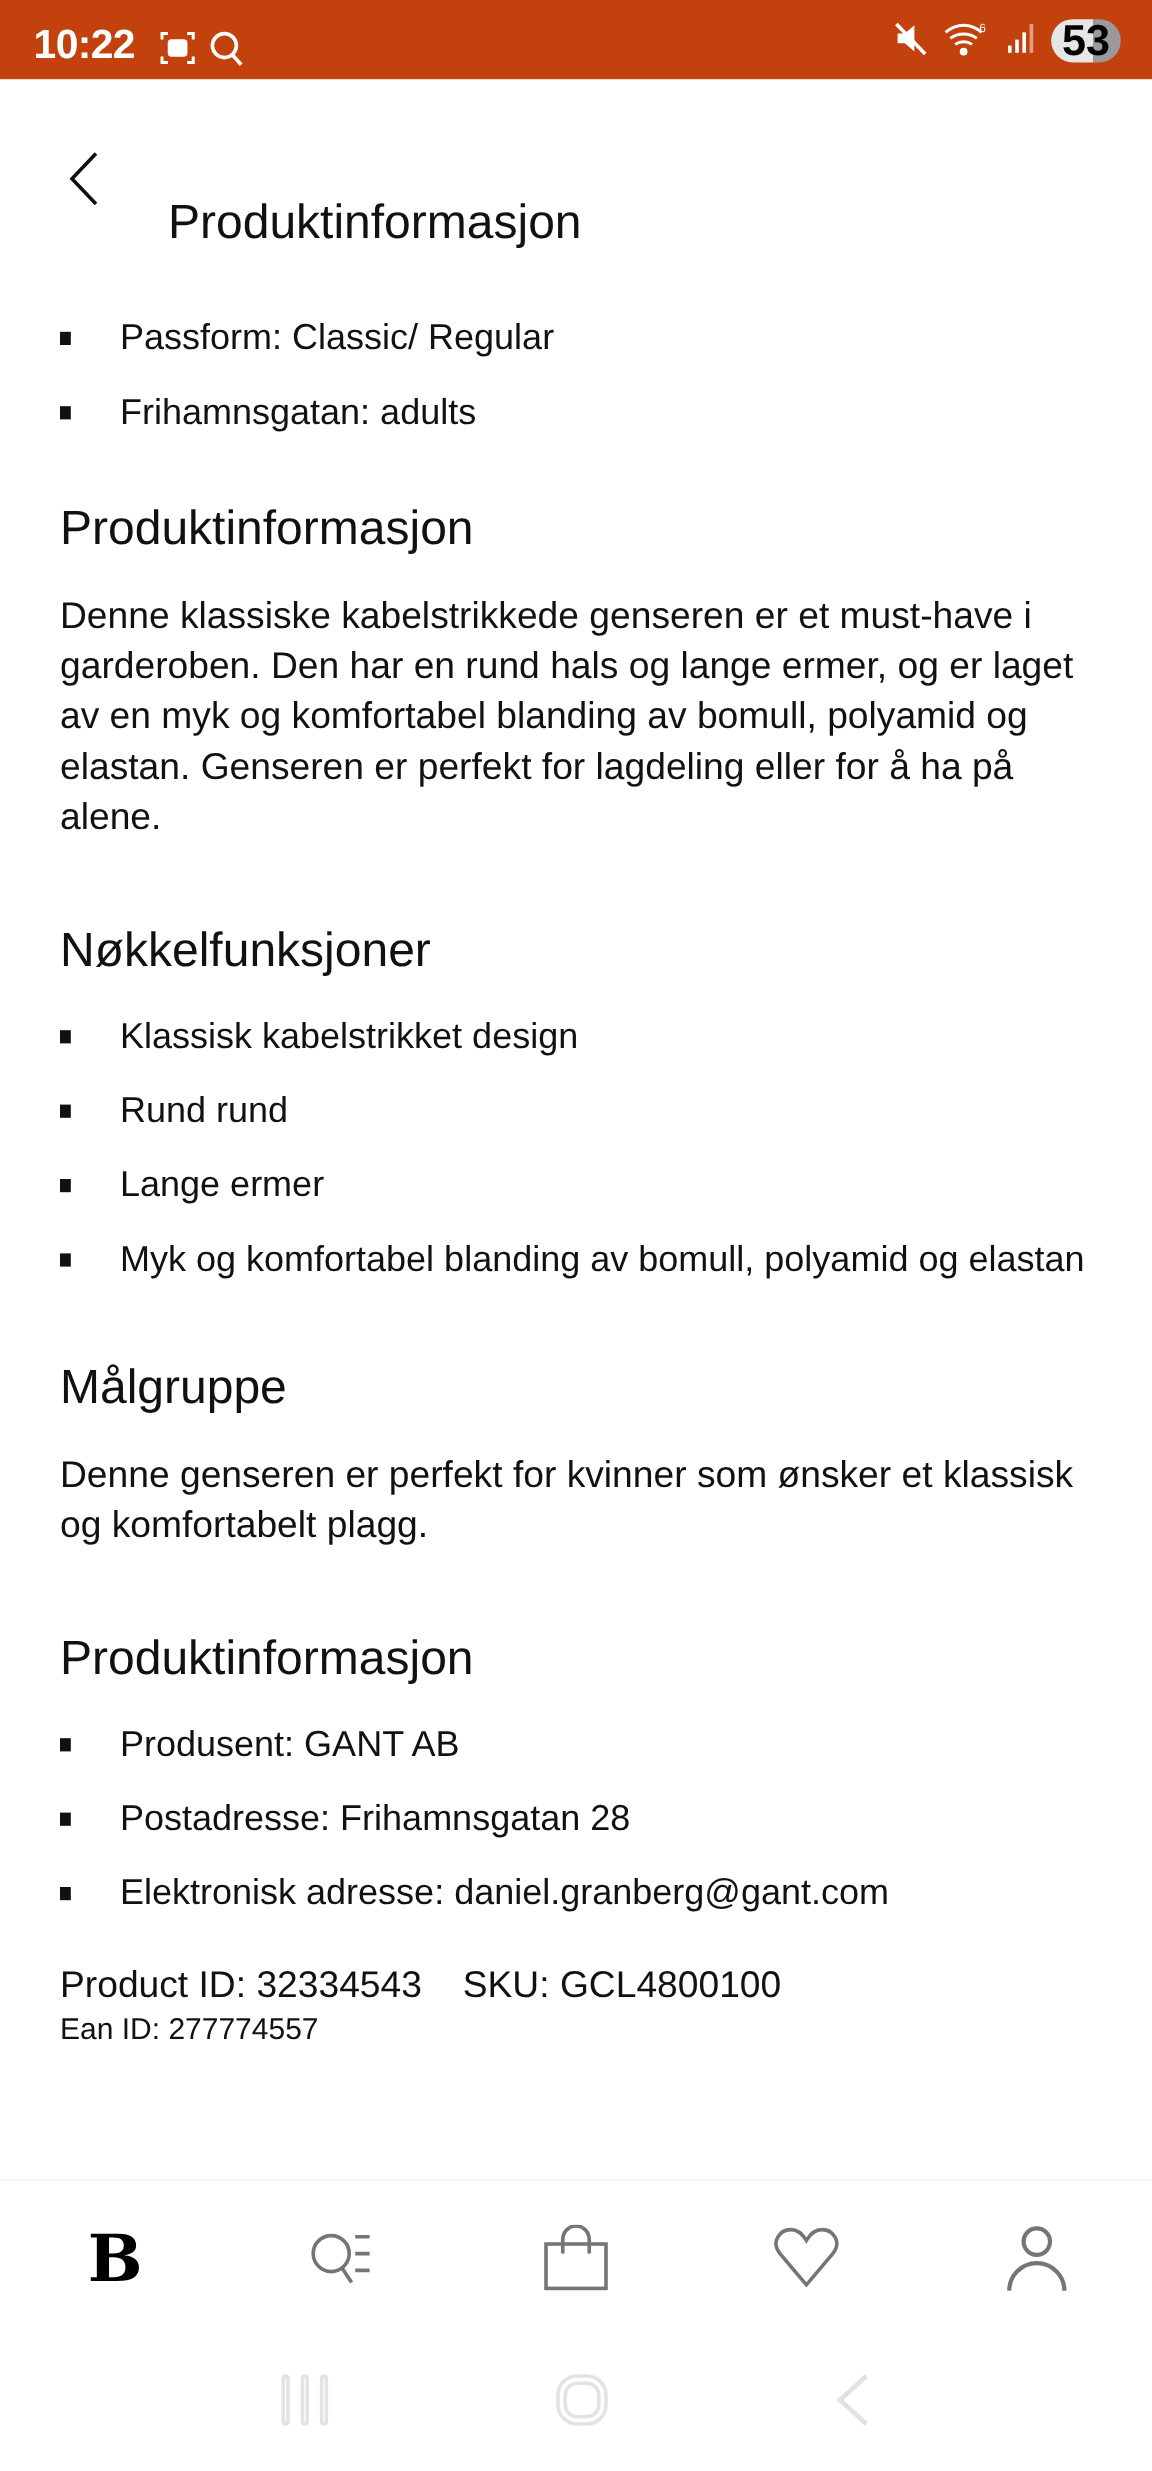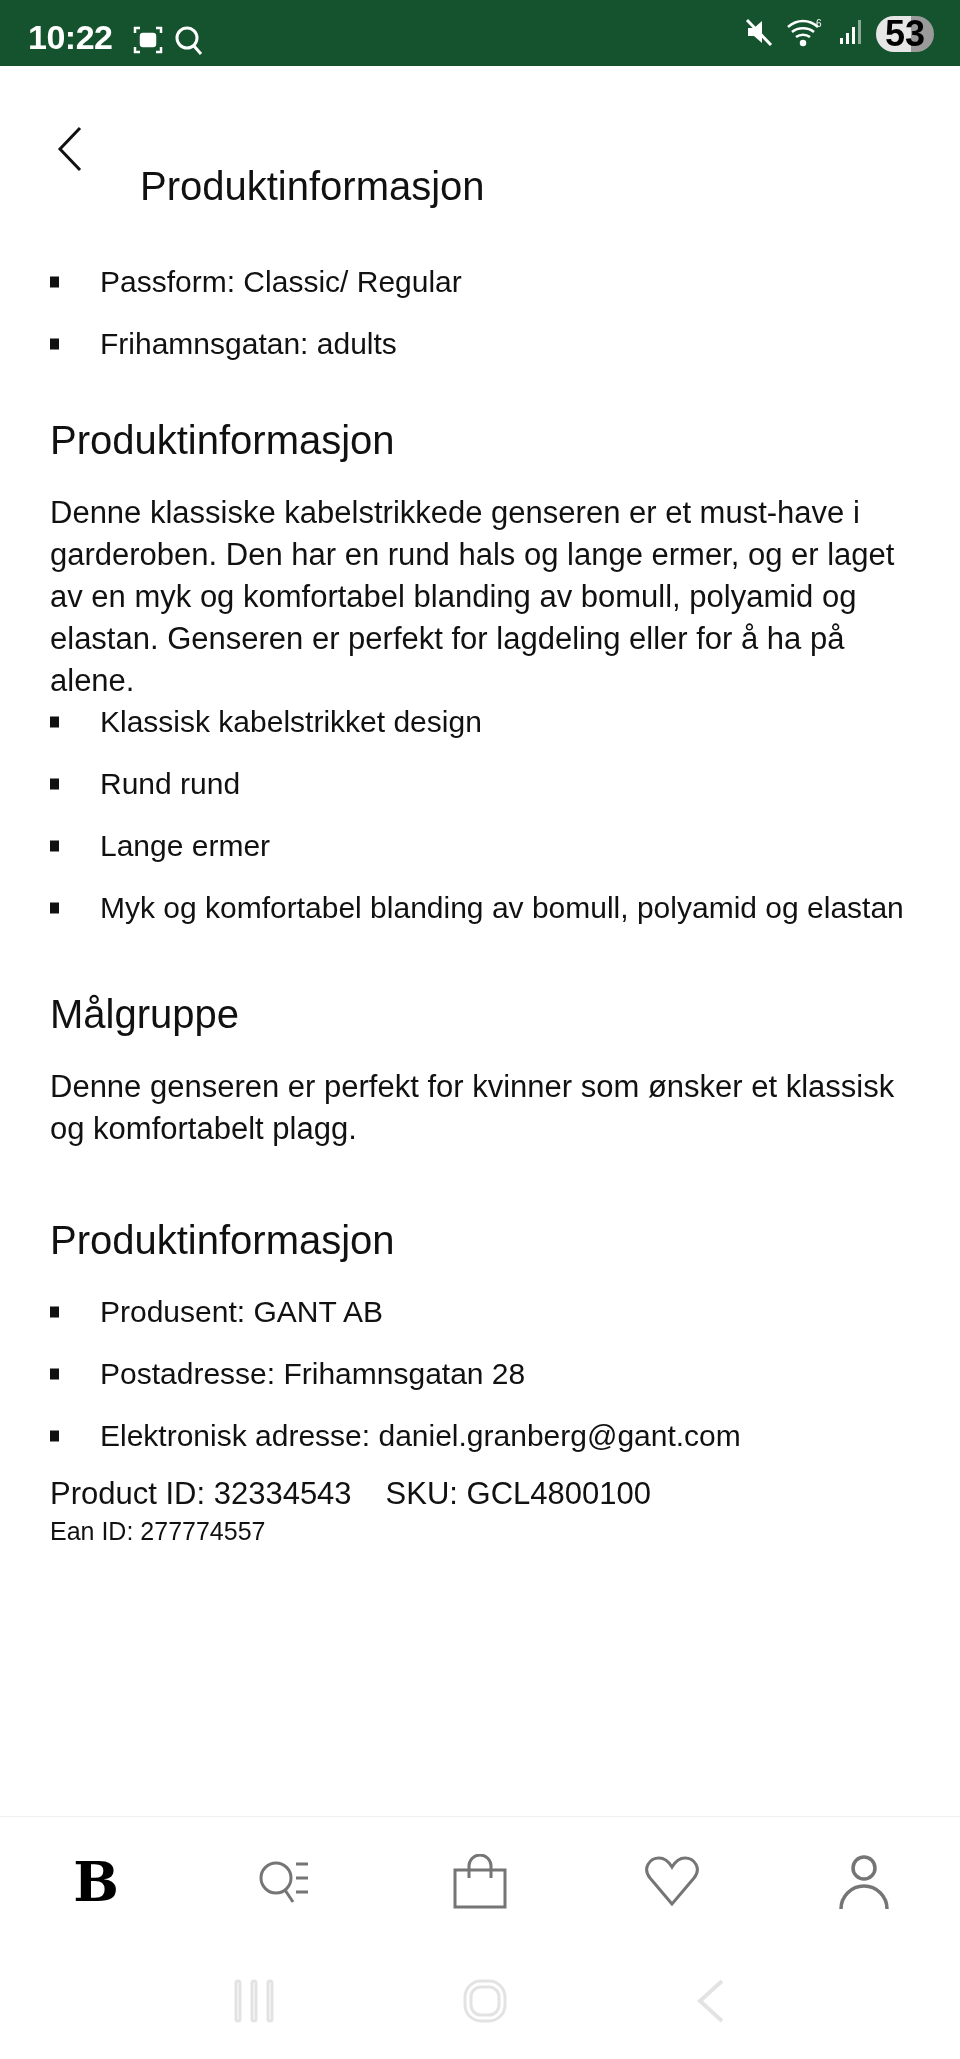--- a/index.html
+++ b/index.html
@@ -1,36 +1,36 @@
 <!DOCTYPE html>
 <html><head>
 <meta charset="utf-8">
 <style>
   * { box-sizing: border-box; margin: 0; padding: 0; }
   html, body { width: 960px; height: 2059px; background: #fff; overflow: hidden; }
   body { font-family: "Liberation Sans", sans-serif; color: #111; position: relative; }
 
-  .status-bar { position: absolute; top: 0; left: 0; width: 960px; height: 66px; background: #14532d; color: #fff; }
+  .status-bar { position: absolute; top: 0; left: 0; width: 960px; height: 66px; background: #c2410c; color: #fff; }
   .status-time { position: absolute; left: 28px; top: 18px; font-size: 34px; font-weight: bold; letter-spacing: -0.5px; }
   .status-left-icons { position: absolute; left: 132px; top: 24px; display: flex; gap: 10px; }
   .status-right { position: absolute; right: 26px; top: 16px; display: flex; align-items: center; gap: 12px; }
   .battery { width: 58px; height: 36px; border-radius: 18px; background: linear-gradient(90deg,#e6e6e6 0 60%,#9a9a9a 60% 100%); color: #000; font-weight: bold; font-size: 36px; display: flex; align-items: center; justify-content: center; }
 
   .app-header { position: absolute; top: 66px; left: 0; width: 960px; height: 160px; }
   .back-btn { position: absolute; left: 50px; top: 58px; width: 40px; height: 50px; cursor: pointer; }
   .page-title { position: absolute; left: 140px; top: 120px; transform: translateY(-50%); font-size: 40px; font-weight: normal; color: #111; }
 
   .content { position: absolute; left: 50px; top: 262px; width: 860px; }
   .bullet-list { list-style: none; }
   .bullet-item { position: relative; padding-left: 50px; font-size: 30px; line-height: 40px; margin-bottom: 22px; color: #111; }
   .bullet-item::before { content: ""; position: absolute; left: 0; top: 50%; width: 9px; height: 11px; background: #111; transform: translateY(-50%); }
   .section-heading { font-size: 40px; font-weight: normal; color: #111; margin-top: 50px; margin-bottom: 28px; line-height: 48px; }
   .paragraph { font-size: 31px; line-height: 42px; color: #111; }
 
-  .ids { margin-top: 18px; font-size: 31px; line-height: 40px; }
+  .ids { margin-top: 36px; font-size: 31px; line-height: 40px; }
   .ids span + span { margin-left: 34px; }
   .ean { font-size: 25px; line-height: 34px; }
 
   .bottom-nav { position: absolute; top: 1816px; left: 0; width: 960px; height: 130px; border-top: 1px solid #f0f0f0; display: flex; justify-content: space-around; align-items: center; }
   .nav-item { width: 110px; height: 80px; display: flex; align-items: center; justify-content: center; cursor: pointer; }
   .brand-b { font-family: "DejaVu Serif", serif; font-size: 54px; font-weight: bold; color: #000; }
 
   .android-nav { position: absolute; top: 1946px; left: 0; width: 960px; height: 113px; display: flex; justify-content: space-around; align-items: center; padding: 0 140px; }
 </style>
 </head>
@@ -89,20 +89,21 @@
 
 <div class="content">
   <ul class="bullet-list">
     <li class="bullet-item">Passform: Classic/ Regular</li>
     <li class="bullet-item">Frihamnsgatan: adults</li>
   </ul>
 
   <h2 class="section-heading" style="margin-top:52px">Produktinformasjon</h2>
   <p class="paragraph">Denne klassiske kabelstrikkede genseren er et must-have i garderoben. Den har en rund hals og lange ermer, og er laget av en myk og komfortabel blanding av bomull, polyamid og elastan. Genseren er perfekt for lagdeling eller for å ha på alene.</p>
 
+  <h2 class="section-heading" style="margin-top:66px">Nøkkelfunksjoner</h2>
   <ul class="bullet-list">
     <li class="bullet-item">Klassisk kabelstrikket design</li>
     <li class="bullet-item">Rund rund</li>
     <li class="bullet-item">Lange ermer</li>
     <li class="bullet-item">Myk og komfortabel blanding av bomull, polyamid og elastan</li>
   </ul>
 
   <h2 class="section-heading" style="margin-top:62px">Målgruppe</h2>
   <p class="paragraph">Denne genseren er perfekt for kvinner som ønsker et klassisk og komfortabelt plagg.</p>
 

